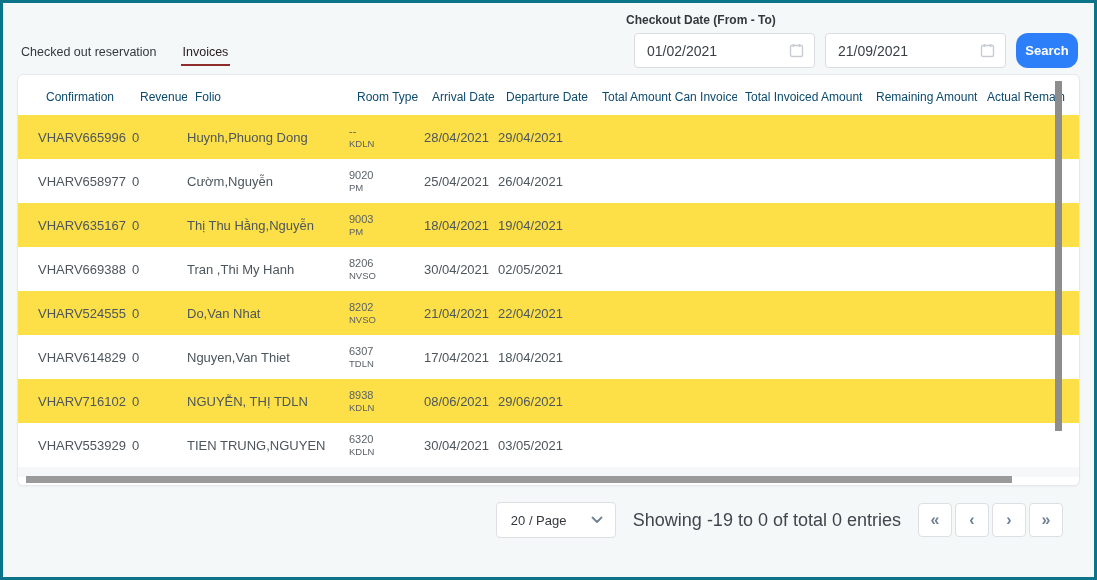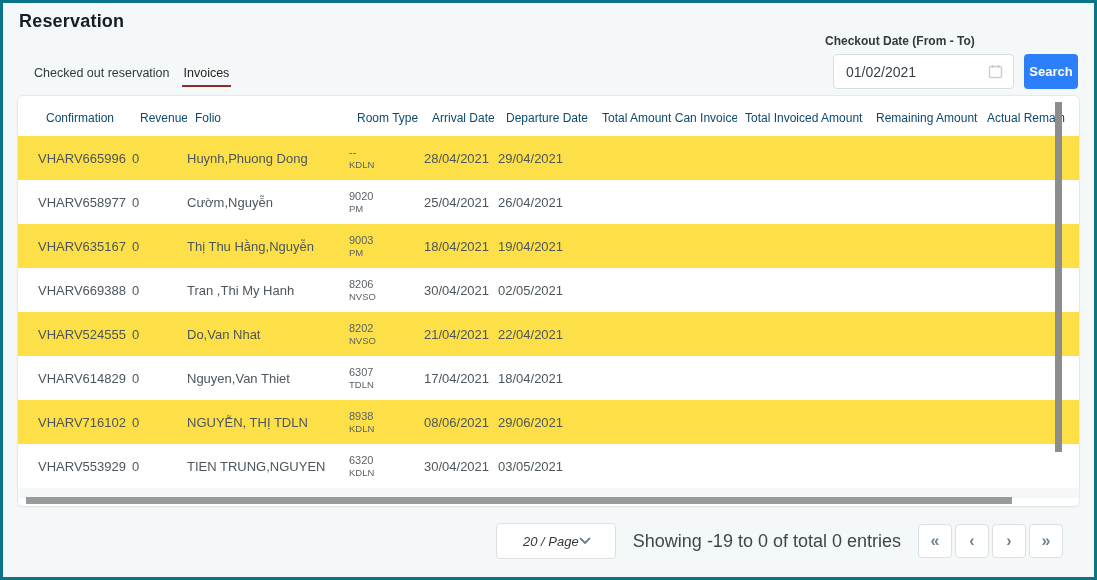--- a/index.html
+++ b/index.html
@@ -7,34 +7,34 @@
   body {
     font-family:"Liberation Sans", sans-serif;
     background:#f5f8f9;
     border:3px solid #0c7489;
     overflow:hidden;
     color:#4d565c;
   }
   .topbar { padding:8px 16px 0 16px; }
   .page-title { font-size:18px; font-weight:700; color:#171d26; letter-spacing:.2px; }
   .controls-row { display:flex; justify-content:space-between; align-items:flex-end; margin-top:2px; }
-  .tabs { display:flex; gap:10px; padding-bottom:8px;margin-left:13px; }
+  .tabs { display:flex; gap:22px; padding-bottom:8px; }
   .tab { font-size:12.5px; color:#33383d; cursor:pointer; padding:0 2px 5px 2px; }
   .tab.active { color:#2a2022; font-weight:400; border-bottom:2px solid #8e2c2c; }
   .filter { display:flex; flex-direction:column; align-items:flex-start; padding-bottom:6px;justify-content:center; }
   .filter-label { font-size:12px; font-weight:700; color:#33383d; margin-bottom:6px; }
   .filter-inputs { display:flex; align-items:center; gap:10px;padding-left:8px; }
   .date-input {
     width:181px; height:35px; background:#fff; border:1px solid #d9dde1; border-radius:4px;
     display:flex; align-items:center; justify-content:space-between; padding:0 10px 0 12px;
   }
   .date-input .date-value { font-size:14px; color:#383f45; }
   .search-btn {
-    height:35px; width:54px; background:#2d7ff9; color:#fff; font-weight:700; font-size:13px;
-    border:none; border-radius:4px; cursor:pointer; font-family:"Liberation Sans",sans-serif;
+    height:35px; width:62px; background:#2d7ff9; color:#fff; font-weight:700; font-size:13px;
+    border:none; border-radius:12px; cursor:pointer; font-family:"Liberation Sans",sans-serif;
   }
   .card {
     position:relative; margin:0 14px; background:#fff; border:1px solid #e6e9ec; border-radius:6px;
     height:412px; overflow:hidden; box-shadow:0 1px 2px rgba(0,0,0,.04); padding-top:4px;
   }
   .trow {
     display:grid;
     grid-template-columns:94px 55px 162px 75px 74px 96px 143px 131px 111px 86px;
     align-items:center; padding-left:20px; min-height:44px;
   }
@@ -52,56 +52,65 @@
   .hscroll {
     position:absolute; bottom:2px; left:8px; width:986px; height:7px;
     background:#9a9a9a;
   }
   .pagination {
     display:flex; align-items:center; justify-content:flex-end; gap:17px;
     margin:16px 31px 0 14px;
   }
   .page-size {
     width:120px; height:36px; background:#fff; border:1px solid #dcdfe3; border-radius:4px;
-    display:flex; align-items:center; justify-content:center; padding:0 12px 0 14px;
-    font-size:13px; color:#33383d; cursor:pointer;font-style:italic;
+    display:flex; align-items:center; justify-content:space-between; padding:0 12px 0 14px;
+    font-size:13px; color:#33383d; cursor:pointer;
   }
   .summary { font-size:18px; color:#3f464c; }
   .nav-group { display:flex; gap:3px; }
   .nav-btn {
     width:34px; height:34px; background:#fff; border:1px solid #dcdfe3; border-radius:4px;
     display:flex; align-items:center; justify-content:center; cursor:pointer;
     font-size:16px; color:#6f8192; font-weight:700; line-height:1;
     font-family:"Liberation Sans",sans-serif;
   }
   .cal-icon svg, .chev-icon svg { display:block; }
 </style>
 </head>
 <body>
 
 <div class="topbar">
-  <div class="page-title">Reservation</div>
   <div class="controls-row">
     <div class="tabs">
       <div class="tab">Checked out reservation</div>
       <div class="tab active">Invoices</div>
     </div>
     <div class="filter">
       <div class="filter-label">Checkout Date (From - To)</div>
       <div class="filter-inputs">
         <div class="date-input">
           <span class="date-value">01/02/2021</span>
           <span class="cal-icon">
             <svg width="15" height="15" viewBox="0 0 15 15">
                 <rect x="1.5" y="2.5" width="12" height="11" rx="1.5" fill="none" stroke="#c6ccd2" stroke-width="1.4"></rect>
                 <line x1="4.5" y1="1" x2="4.5" y2="4" stroke="#c6ccd2" stroke-width="1.4"></line>
                 <line x1="10.5" y1="1" x2="10.5" y2="4" stroke="#c6ccd2" stroke-width="1.4"></line>
               </svg>
           </span>
         </div>
+        <div class="date-input">
+          <span class="date-value">21/09/2021</span>
+          <span class="cal-icon">
+            <svg width="15" height="15" viewBox="0 0 15 15">
+                <rect x="1.5" y="2.5" width="12" height="11" rx="1.5" fill="none" stroke="#c6ccd2" stroke-width="1.4"></rect>
+                <line x1="4.5" y1="1" x2="4.5" y2="4" stroke="#c6ccd2" stroke-width="1.4"></line>
+                <line x1="10.5" y1="1" x2="10.5" y2="4" stroke="#c6ccd2" stroke-width="1.4"></line>
+              </svg>
+          </span>
+        </div>
         <button class="search-btn">Search</button>
       </div>
     </div>
   </div>
 </div>
 
 <div class="card">
   <div class="trow thead">
     <div class="th">Confirmation</div>
     <div class="th">Revenue</div>

